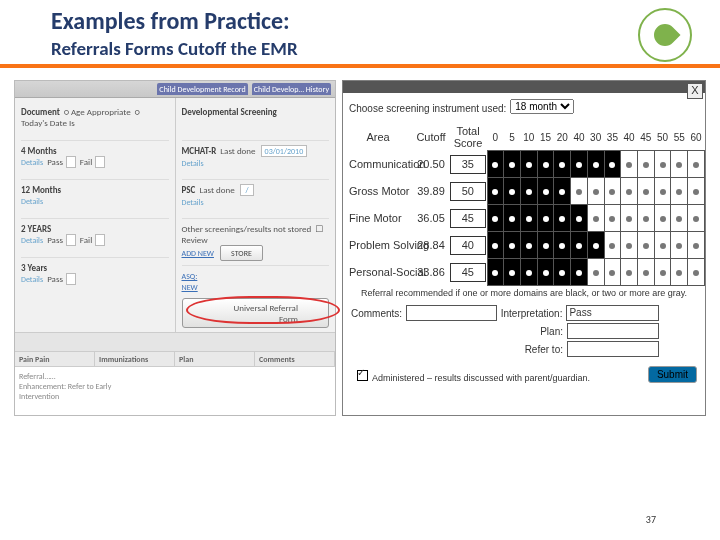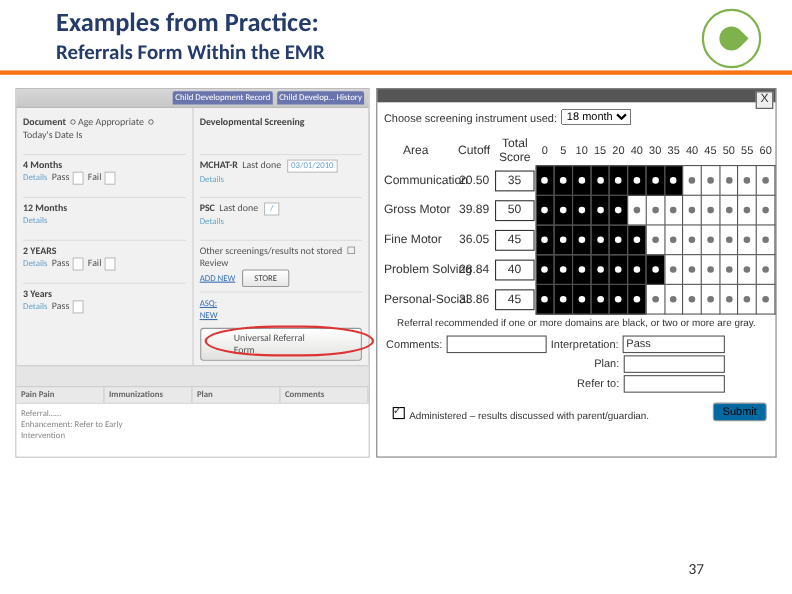--- a/index.html
+++ b/index.html
@@ -15,21 +15,21 @@
   .emr .top .tab{background:#6b75ad;color:#fff;font-size:8px;padding:1px 2px;border-radius:2px 2px 0 0}
   .emr .body{display:flex}
   .emr .col{flex:1;padding:4px 6px}
   .emr .col+.col{border-left:1px solid #ccc}
   .emr .row{border-bottom:1px solid #ddd;padding:4px 0;min-height:30px}
   .emr .row .label{font-weight:700;color:#444}
   .emr .pill{display:inline-block;border:1px solid #bbb;background:#fff;font-size:8px;padding:0 3px;color:#67a3cc;margin-left:3px}
   .emr .details{color:#67a3cc;font-size:8px}
   .emr .btn{display:inline-block;background:linear-gradient(#fff,#e6e6e6);border:1px solid #999;border-radius:2px;font-size:8px;color:#444;padding:2px 10px}
   .emr .link{color:#3a6fb7;font-size:8px;text-decoration:underline}
-  .ref-form{display:block;margin:6px auto;font-size:9px;padding:3px 30px;background:linear-gradient(#fff,#e1e1e0);border:1px solid #999;border-radius:3px;text-align:left}
+  .ref-form{display:block;margin:6px auto;font-size:9px;padding:3px 30px;background:linear-gradient(#fff,#e1e1e0);border:1px solid #999;border-radius:3px;text-align:right}
   .red-circle{position:absolute;border:2px solid #d33;border-radius:50%/60%;pointer-events:none}
   .emr .ref-wrap{position:relative;height:26px}
   .footer-grid{display:flex;border-top:1px solid #ccc;background:#e9e9e9;font-size:8px}
   .footer-grid div{flex:1;border-right:1px solid #ccc;padding:2px 4px;font-weight:700;color:#666}
   .emr .notes{height:40px;background:#fff;border-top:1px solid #ccc;font-size:8px;padding:4px;color:#888}
   
   .asq{flex:1;border:1px solid #7f7f7f;background:#fff;position:relative;font-family:Arial,sans-serif}
   .asq .close{position:absolute;right:2px;top:2px;width:14px;height:14px;border:1px solid #555;text-align:center;line-height:12px;font-size:11px;background:#eee}
   .asq .head{background:#555;height:12px}
   .asq .choose{display:flex;align-items:flex-end;gap:4px;font-size:10px;padding:6px 6px 10px 6px}
@@ -48,28 +48,28 @@
   .wht .dot{background:#777}
   .reco{font-size:9px;text-align:center;padding:2px 0 6px 0}
   .field{display:flex;justify-content:flex-end;align-items:center;gap:4px;font-size:10px;padding:1px 46px 1px 8px}
   .field .box{border:1px solid #555;height:14px;width:90px}
   .field.comments{justify-content:flex-start}
   .field.comments .box{flex:1}
   .admin{font-size:9px;padding:8px 8px 2px 14px;display:flex;justify-content:space-between;align-items:flex-end}
   .admin .chk{display:inline-block;width:9px;height:9px;border:1px solid #000;margin-right:4px;position:relative}
   .admin .chk::after{content:"✓";position:absolute;left:-1px;top:-4px;font-size:10px}
   .submit{background:#0369a1;border:1px solid #999;border-radius:3px;font-size:10px;padding:2px 8px}
-  .slide-num{position:absolute;right:80px;bottom:14px;font-size:14px;color:#333}
+  .slide-num{position:absolute;right:64px;bottom:14px;font-size:10px;color:#333}
 </style>
 </head>
 <body>
 
 <div class="title-block">
   <h1>Examples from Practice:</h1>
-  <h2>Referrals Form Within the EMR</h2>
+  <h2>Referrals Forms Cutoff the EMR</h2>
   <div class="logo">
       <div class="logo-leaf"></div>
     </div>
 </div>
 
 <div class="panels">
 
   <div class="emr">
     <div class="top">
       <span class="tab">Child Development Record</span>

